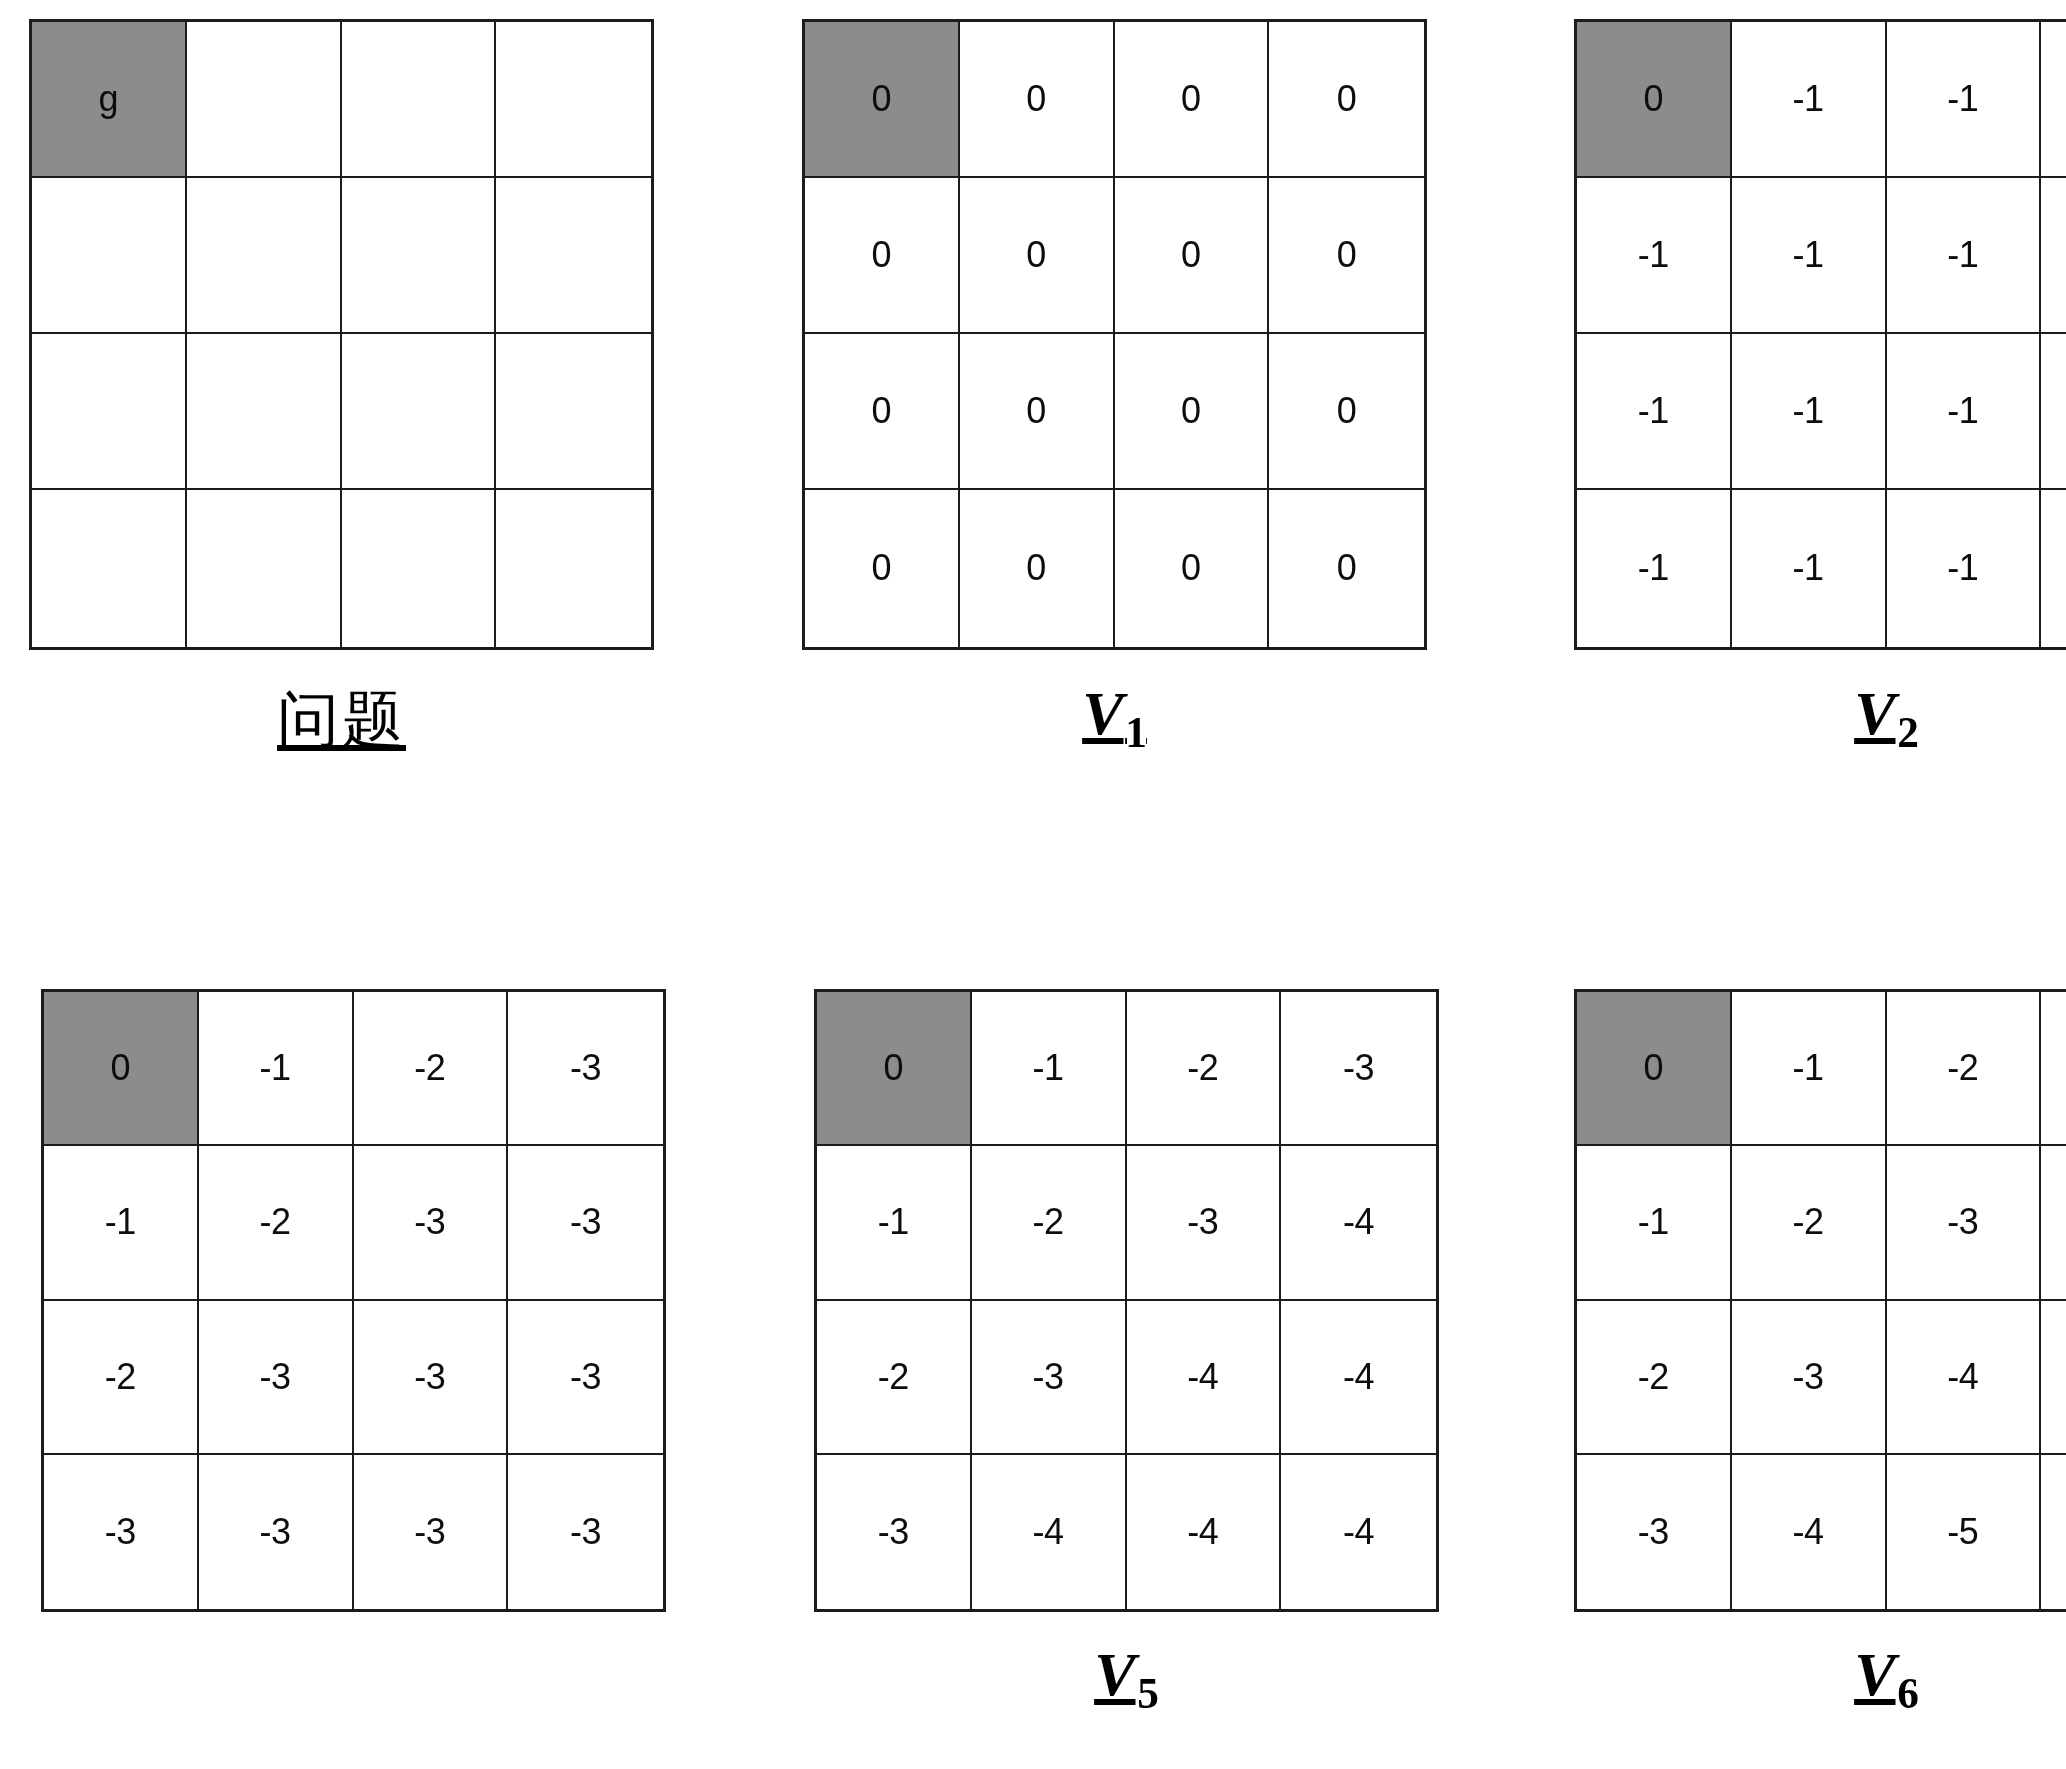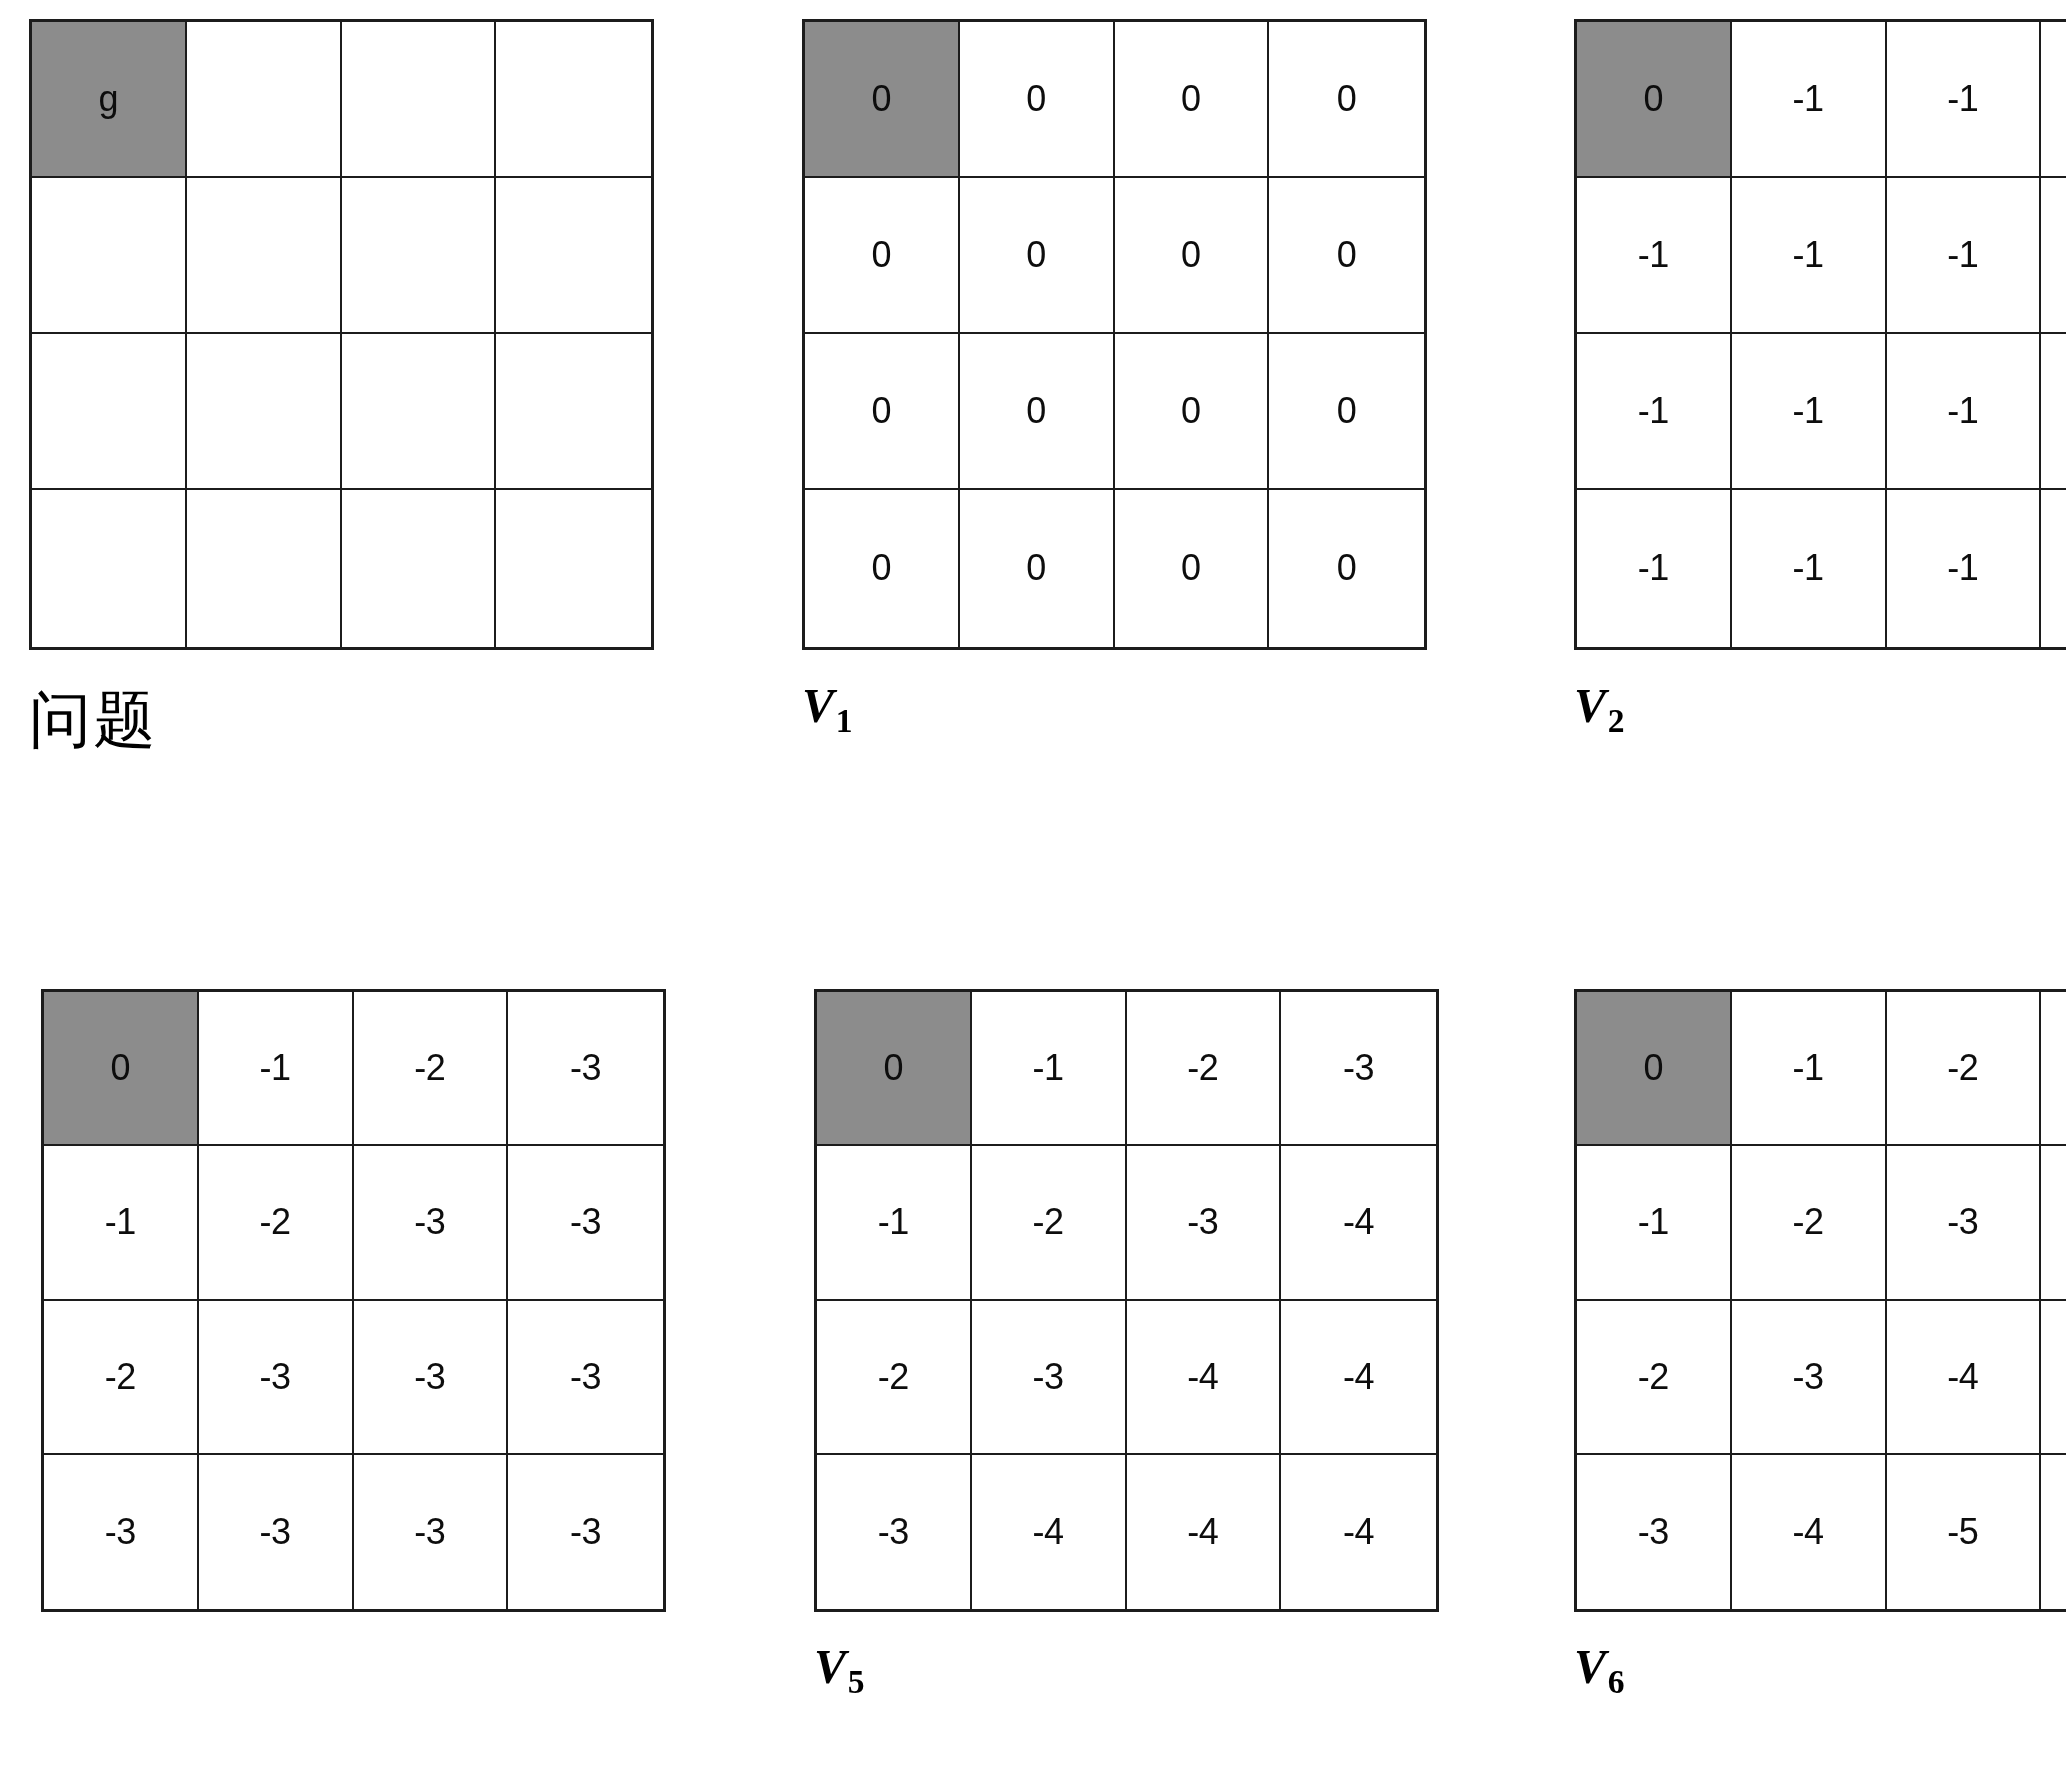--- a/index.html
+++ b/index.html
@@ -49,34 +49,36 @@
     line-height: 1;
     letter-spacing: -0.4px;
   }
   .cell.col-last { border-right: none; }
   .cell.row-last { border-bottom: none; }
   .cell.goal { background: #8c8c8c; }
 
   .caption {
     position: absolute;
     width: 100%;
+    text-align: center;
     color: #000000;
     white-space: nowrap;
+    text-decoration: underline;
   }
   .caption.cjk {
     font-family: "DejaVu Serif", "Liberation Serif", serif;
     font-size: 62px;
     font-weight: 400;
     letter-spacing: 2.5px;
   }
   .caption.mathv {
     font-family: "Liberation Serif", "DejaVu Serif", serif;
     font-style: italic;
     font-weight: bold;
-    font-size: 48px;
+    font-size: 62px;
   }
   .caption.mathv .vsub {
     font-size: 0.70em;
     font-style: normal;
     font-weight: bold;
     vertical-align: -0.30em;
     margin-left: 1.7px;
     font-family: "Liberation Serif", "DejaVu Serif", serif;
   }
 </style>

